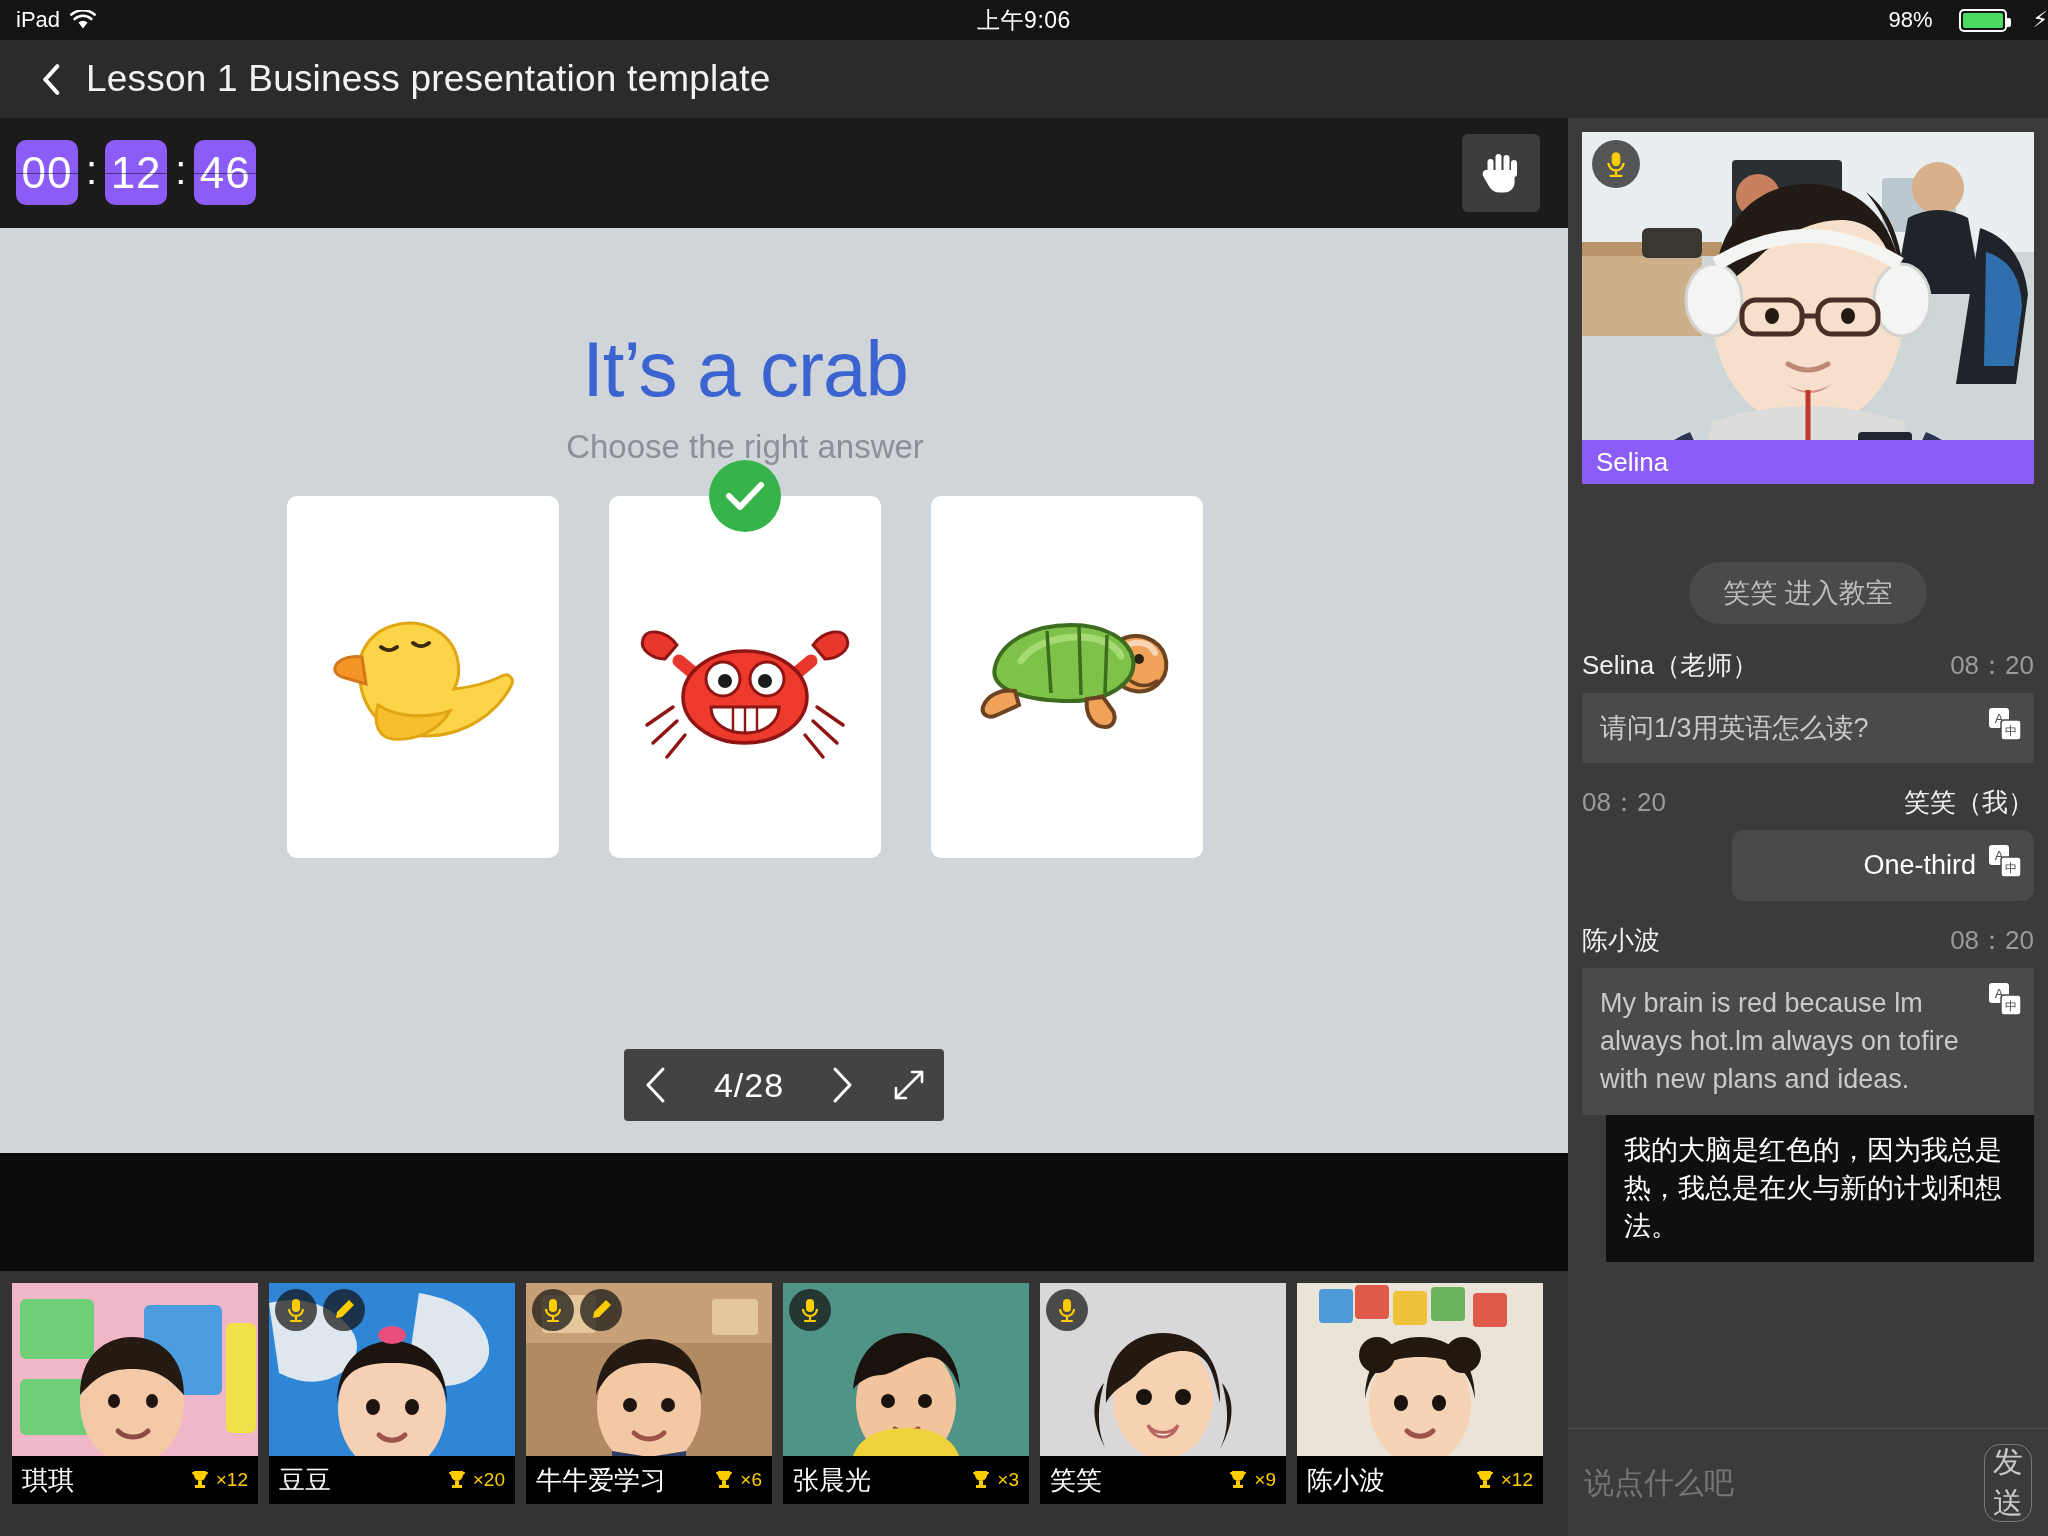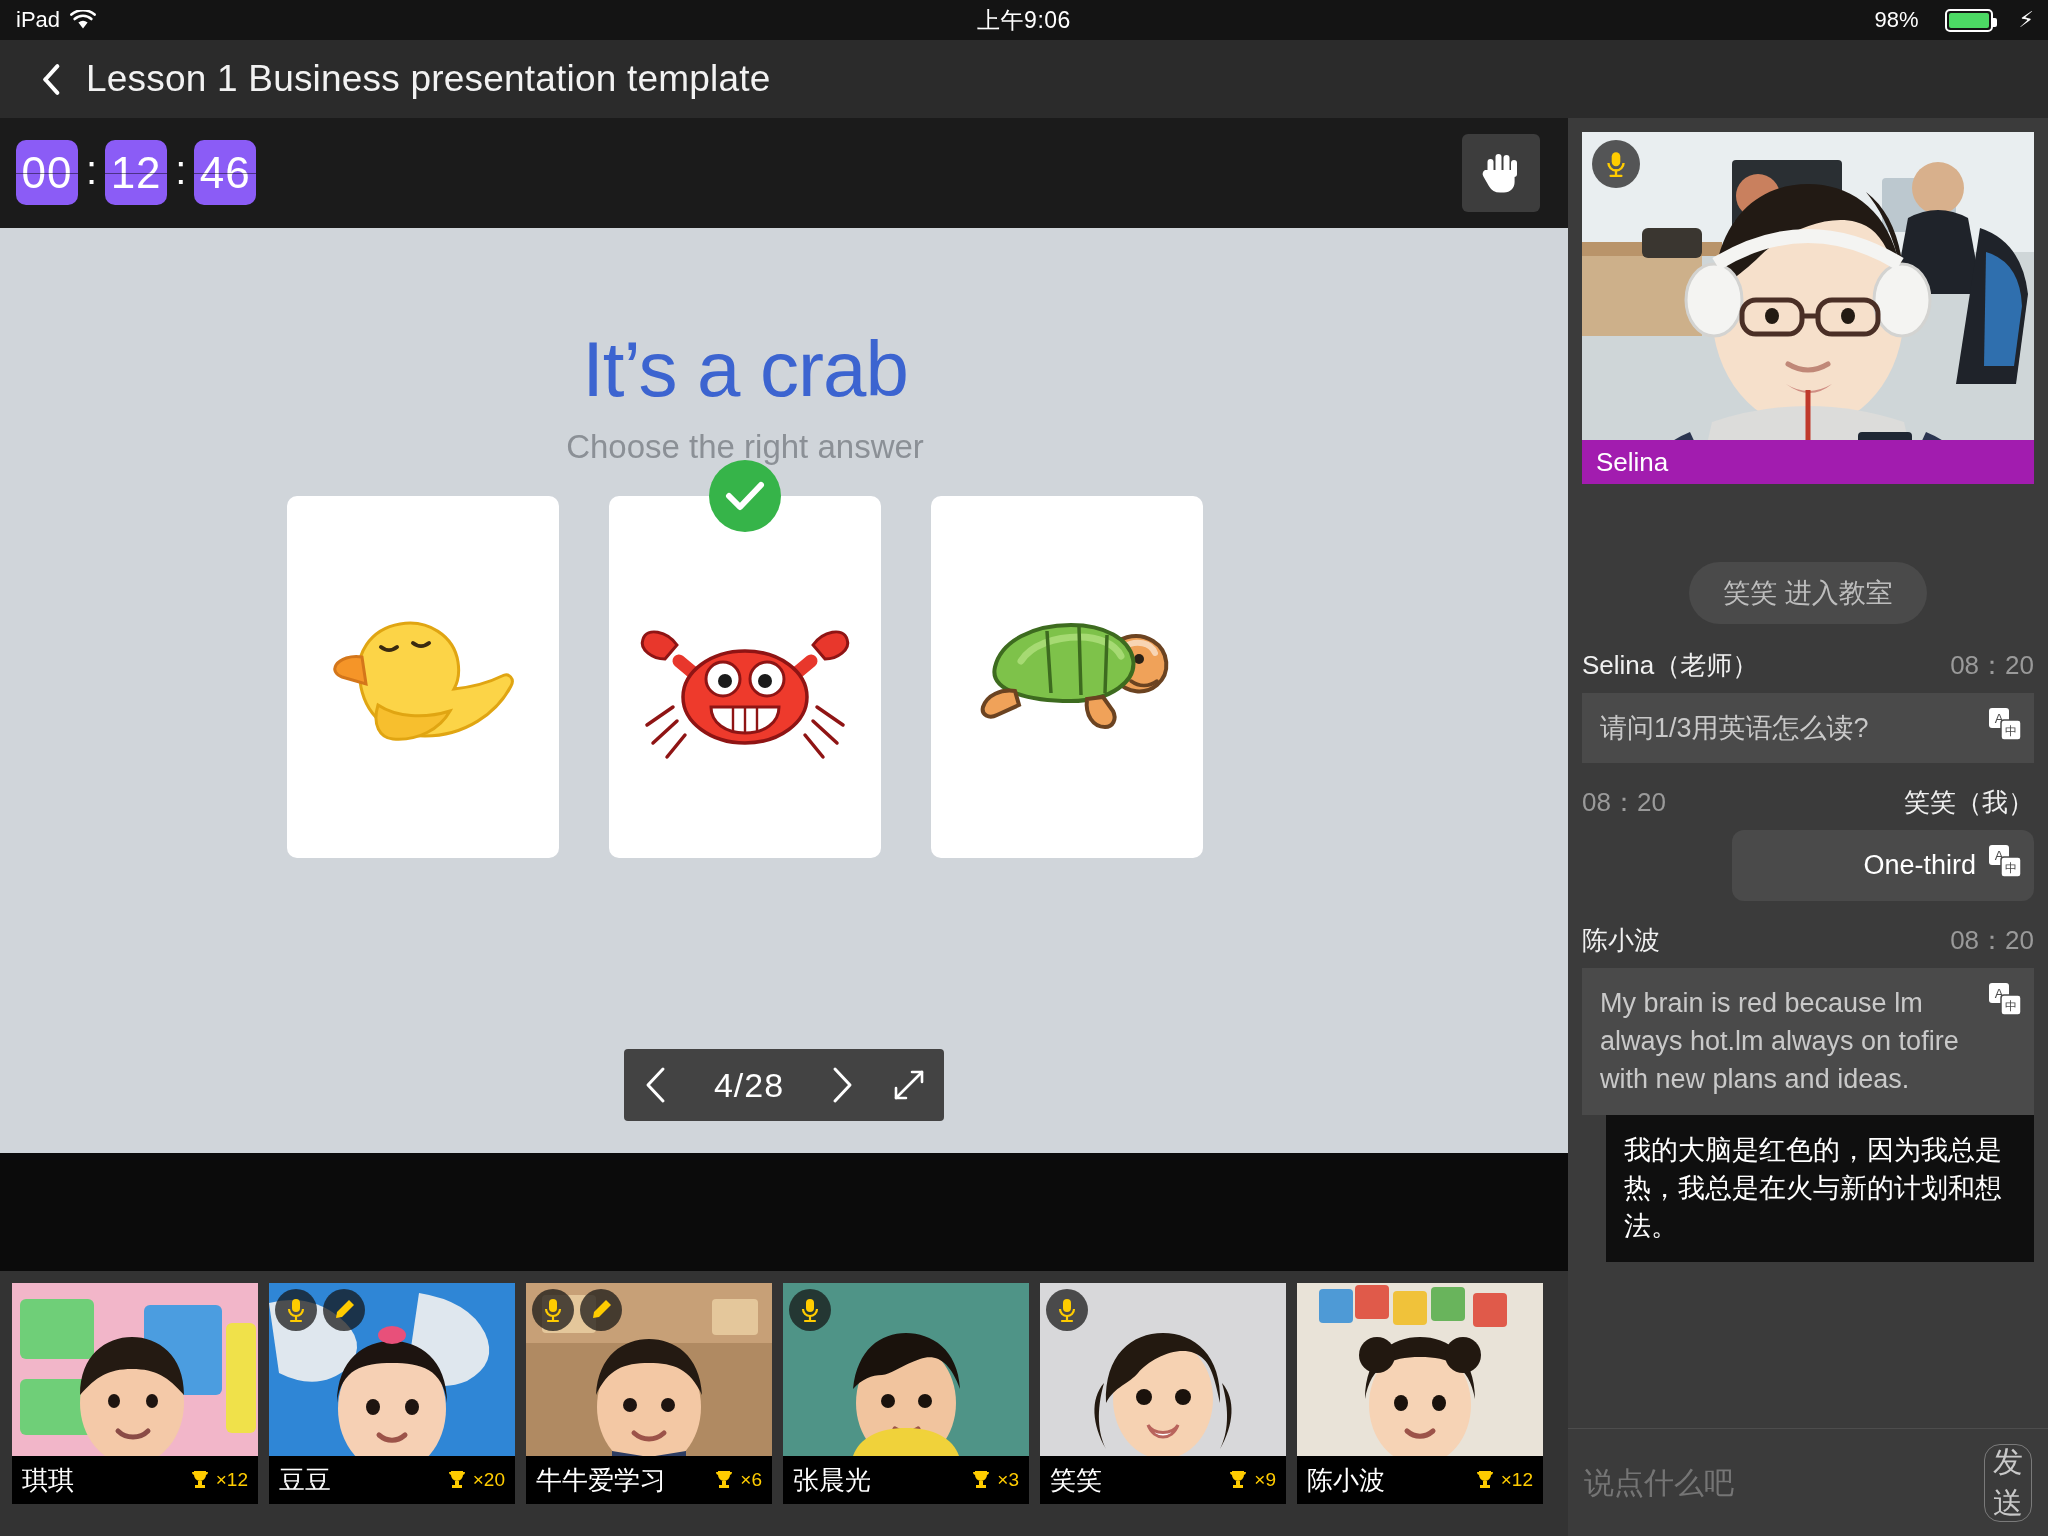--- a/index.html
+++ b/index.html
@@ -12,21 +12,21 @@
   .app { position: relative; width: 2048px; height: 1324px; background: #2b2b2b; }
 
   
   .statusbar {
     position: absolute; top: 0; left: 0; width: 2048px; height: 40px;
     background: #141414; color: #ffffff;
     display: flex; align-items: center; font-size: 22px;
   }
   .sb-left { display: flex; align-items: center; gap: 10px; padding-left: 16px; }
   .sb-center { position: absolute; left: 0; right: 0; text-align: center; font-size: 23px; letter-spacing: .5px; }
-  .sb-right { margin-left: auto; display: flex; align-items: center; gap: 26px; padding-right: 14px; position: relative; z-index: 2; }
+  .sb-right { margin-left: auto; display: flex; align-items: center; gap: 26px; position: relative; z-index: 2; }
   .wifi { width: 26px; height: 20px; position: relative; }
   .battery {
     width: 48px; height: 23px; border: 2px solid #fff; border-radius: 5px;
     position: relative; padding: 2px;
   }
   .battery:after {
     content: ""; position: absolute; right: -6px; top: 7px;
     width: 4px; height: 9px; background: #fff; border-radius: 0 2px 2px 0;
   }
   .battery i { display: block; height: 100%; background: #4cd964; border-radius: 2px; }
@@ -152,21 +152,21 @@
   .rpanel {
     position: absolute; top: 118px; right: 0; width: 480px; height: 1418px;
     background: #3b3b3b;
   }
   .video { position: relative; margin: 14px 14px 0 14px; height: 352px; background: #233; overflow: hidden; }
   .video .vbadge {
     position: absolute; top: 8px; left: 10px; width: 48px; height: 48px; border-radius: 50%;
     background: rgba(20,20,20,.7); display: flex; align-items: center; justify-content: center; z-index: 4;
   }
   .video .vname {
-    position: absolute; left: 0; right: 0; bottom: 0; height: 44px; background: #a21caf;
+    position: absolute; left: 0; right: 0; bottom: 0; height: 44px; background: #8b5cf6;
     color: #fff; font-size: 26px; display: flex; align-items: center; padding-left: 14px;
   }
 
   .chat { position: absolute; top: 420px; left: 0; right: 0; bottom: 108px; padding: 16px 14px 0 14px; overflow: hidden; }
   .sysnote {
     margin: 8px auto 24px auto; width: max-content; max-width: 92%;
     background: #4a4a4a; color: #bdbdbd; font-size: 27px;
     border-radius: 34px; padding: 13px 34px; text-align: center;
   }
   .msg { margin-bottom: 22px; }

